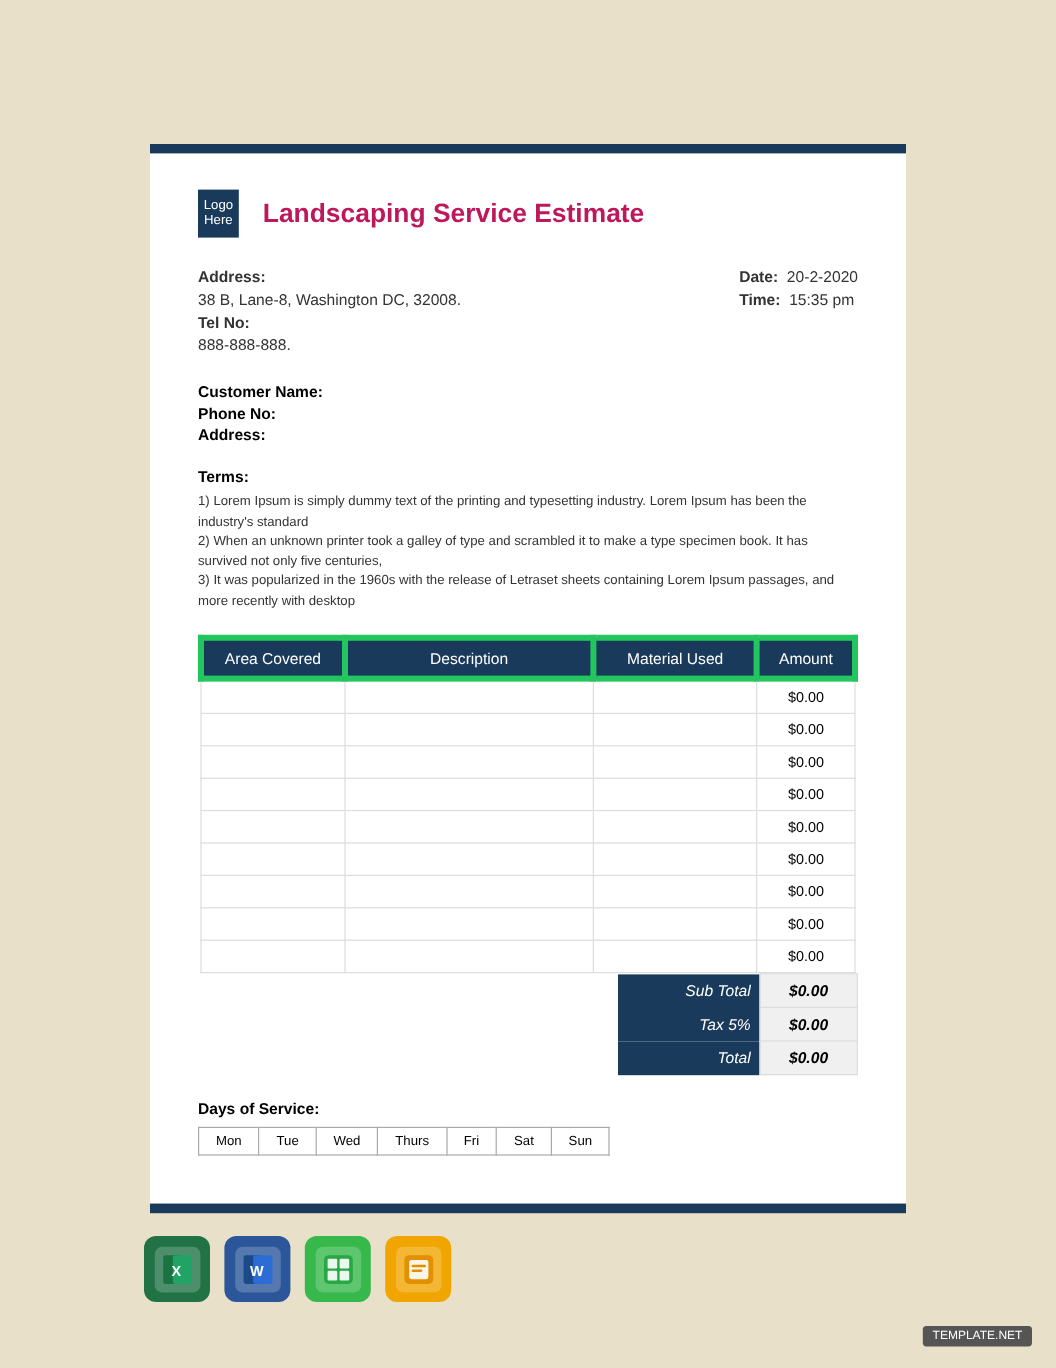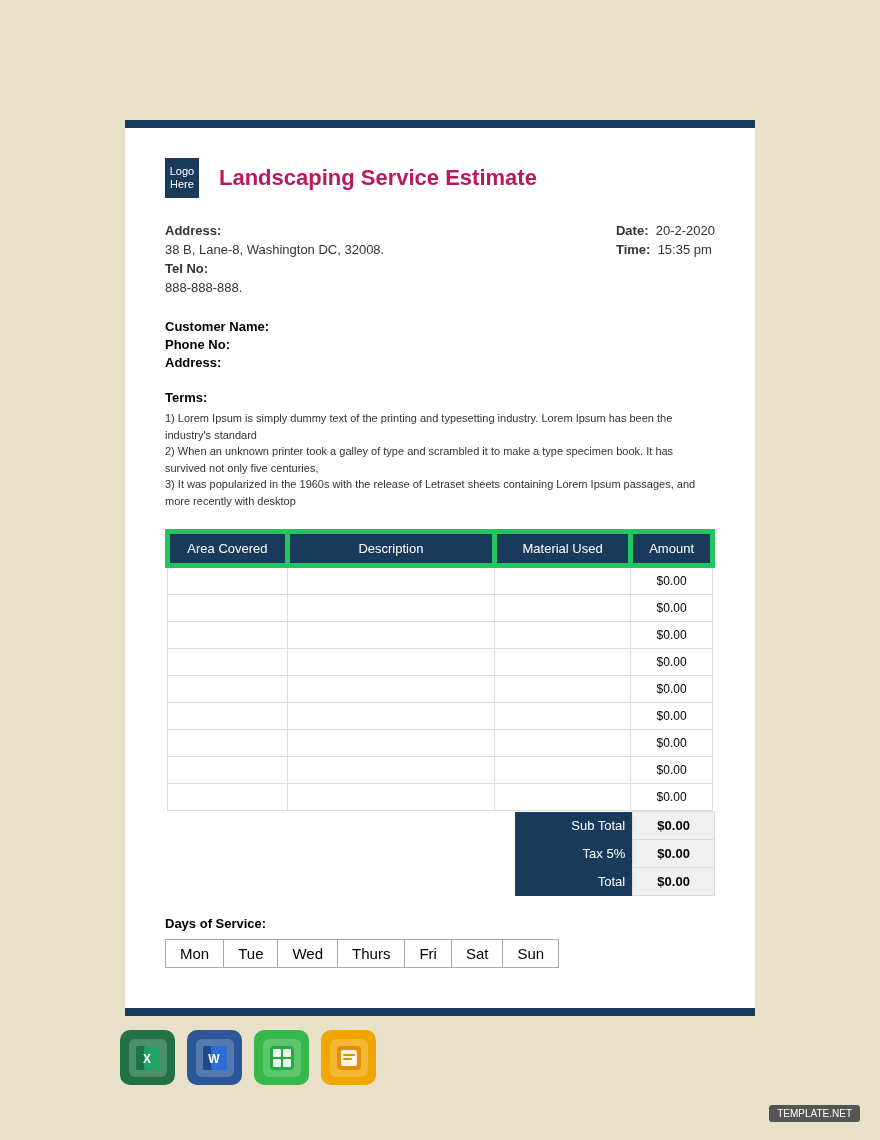--- a/index.html
+++ b/index.html
@@ -168,20 +168,21 @@
     }
 
     .totals-table {
       width: 200px;
       border-collapse: collapse;
     }
 
     .totals-table tr td {
       padding: 6px 7px;
       font-size: 13px;
+      font-style: italic;
     }
 
     .totals-table tr td:first-child {
       background: #1a3a5c;
       color: white;
       text-align: right;
       font-weight: normal;
     }
 
     .totals-table tr td:last-child {
@@ -206,21 +207,21 @@
     }
 
     .days-table {
       border-collapse: collapse;
     }
 
     .days-table td {
       border: 1px solid #aaa;
       padding: 5px 14px;
       text-align: center;
-      font-size: 15px;
+      font-size: 11px;
     }
 
     
     .software-icons {
       position: absolute;
       bottom: 55px;
       left: 120px;
       display: flex;
       gap: 12px;
       align-items: center;

